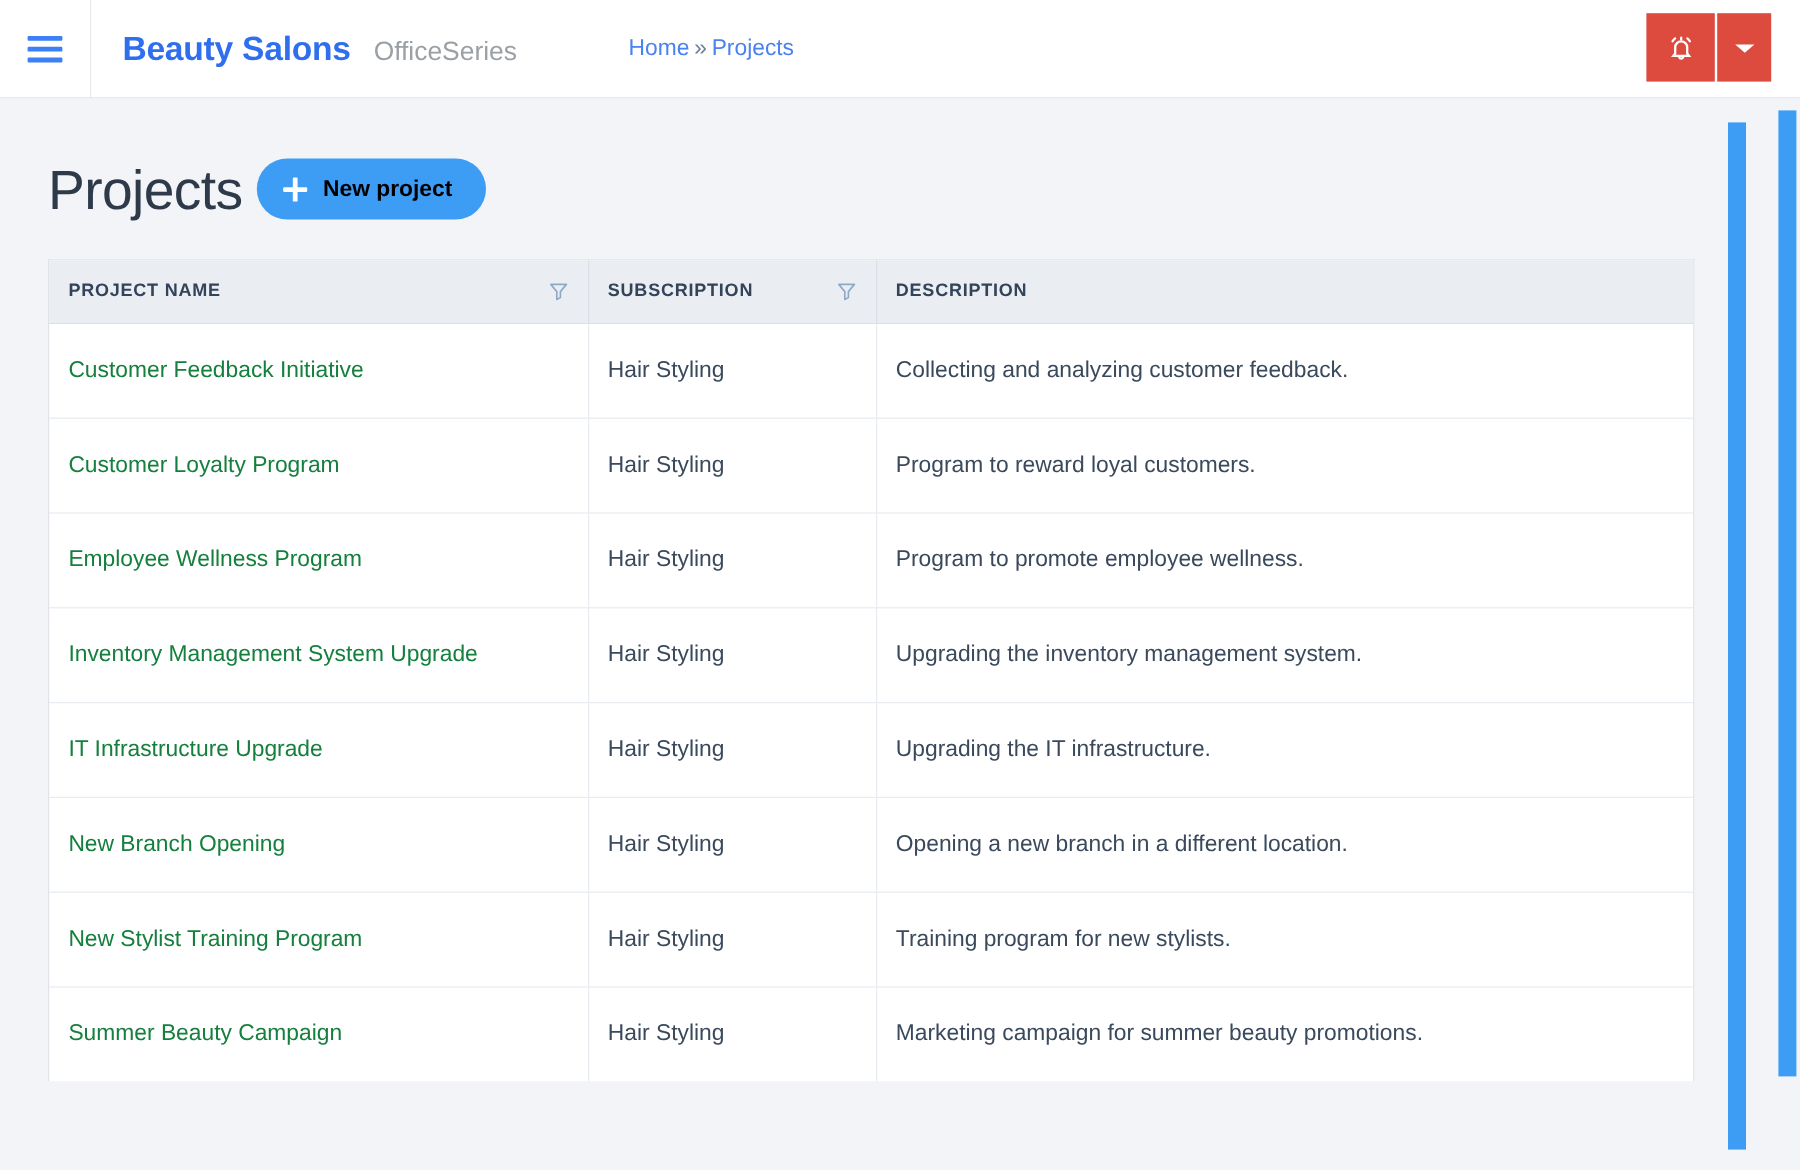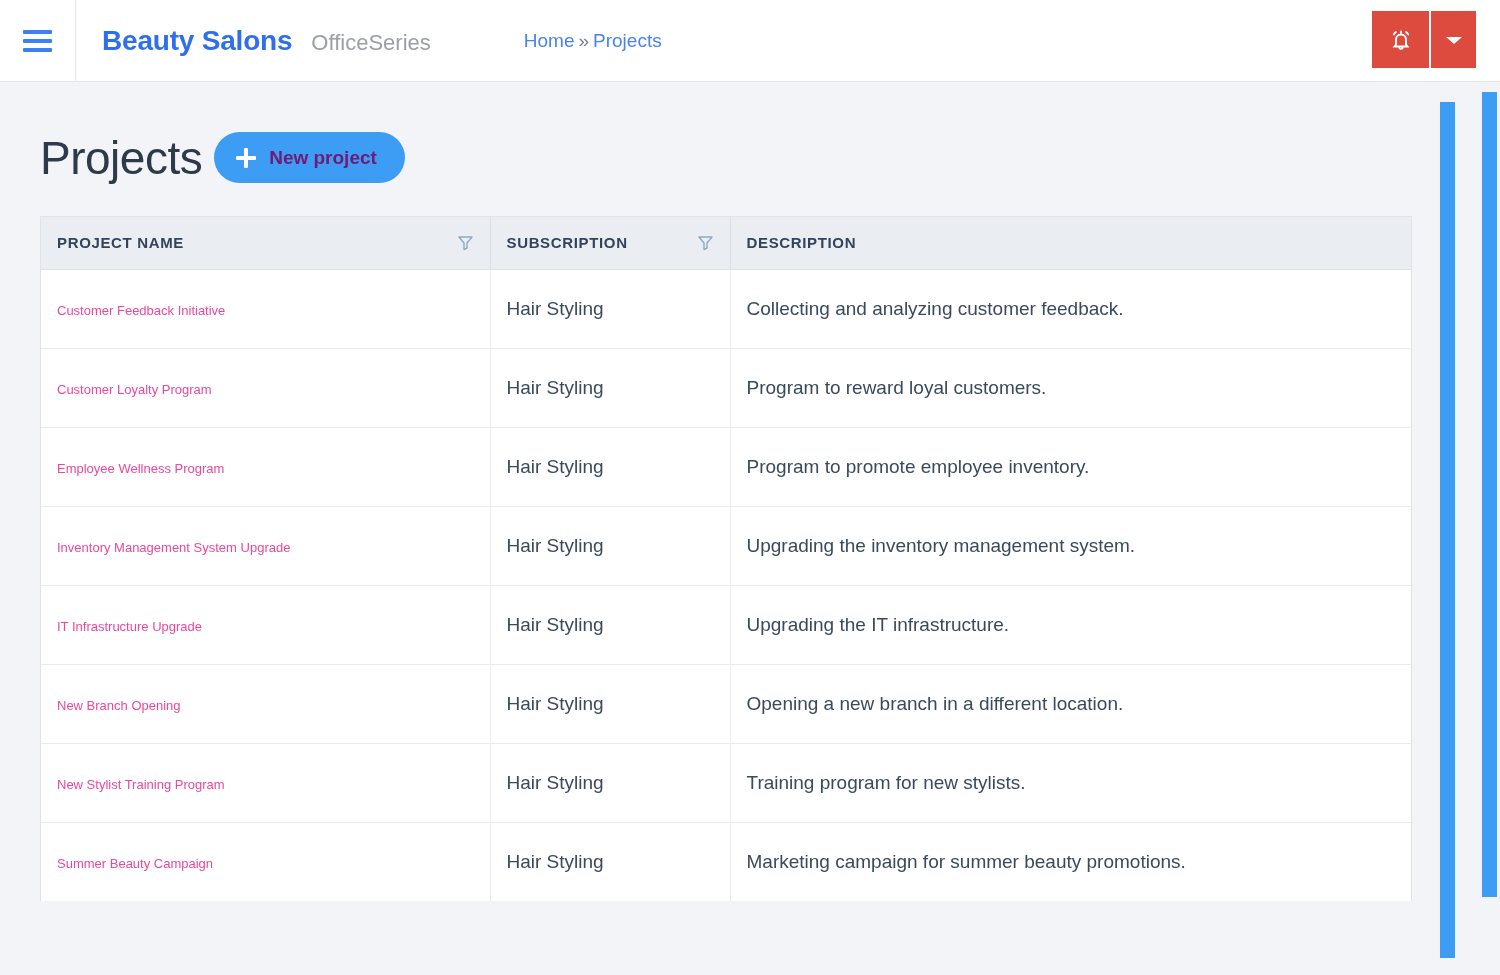--- a/index.html
+++ b/index.html
@@ -116,21 +116,21 @@
   }
   .page-title {
     font-size: 46px;
     font-weight: normal;
     color: #2e3a4a;
     letter-spacing: -0.5px;
     line-height: 1;
   }
   .new-btn {
     background: #3d9df4;
-    color: #701a75;
+    color: #000000;
     border: none;
     border-radius: 26px;
     height: 51px;
     padding: 0 28px 0 22px;
     display: inline-flex;
     align-items: center;
     gap: 13px;
     font-size: 19px;
     font-weight: bold;
     font-family: "Liberation Sans", sans-serif;
@@ -198,24 +198,24 @@
     border-bottom: 1px solid #e8ebef;
     border-right: 1px solid #e8ebef;
     vertical-align: middle;
     overflow: hidden;
     white-space: nowrap;
   }
   tbody td:last-child { border-right: none; }
   tbody tr:last-child td { border-bottom: none; }
 
   .proj-link {
-    color: #ec4899;
+    color: #15803d;
     text-decoration: none;
     cursor: pointer;
-    font-size: 13px;
+    font-size: 19px;
   }
 
   .col-name { width: 449px; }
   .col-sub  { width: 240px; }
   .col-desc { width: auto; }
 
   
   .scroll-inner, .scroll-outer {
     position: absolute;
     width: 15px;
@@ -317,21 +317,21 @@
             <td class="col-desc">Collecting and analyzing customer feedback.</td>
           </tr>
           <tr>
             <td class="col-name"><a class="proj-link">Customer Loyalty Program</a></td>
             <td class="col-sub">Hair Styling</td>
             <td class="col-desc">Program to reward loyal customers.</td>
           </tr>
           <tr>
             <td class="col-name"><a class="proj-link">Employee Wellness Program</a></td>
             <td class="col-sub">Hair Styling</td>
-            <td class="col-desc">Program to promote employee inventory.</td>
+            <td class="col-desc">Program to promote employee wellness.</td>
           </tr>
           <tr>
             <td class="col-name"><a class="proj-link">Inventory Management System Upgrade</a></td>
             <td class="col-sub">Hair Styling</td>
             <td class="col-desc">Upgrading the inventory management system.</td>
           </tr>
           <tr>
             <td class="col-name"><a class="proj-link">IT Infrastructure Upgrade</a></td>
             <td class="col-sub">Hair Styling</td>
             <td class="col-desc">Upgrading the IT infrastructure.</td>

